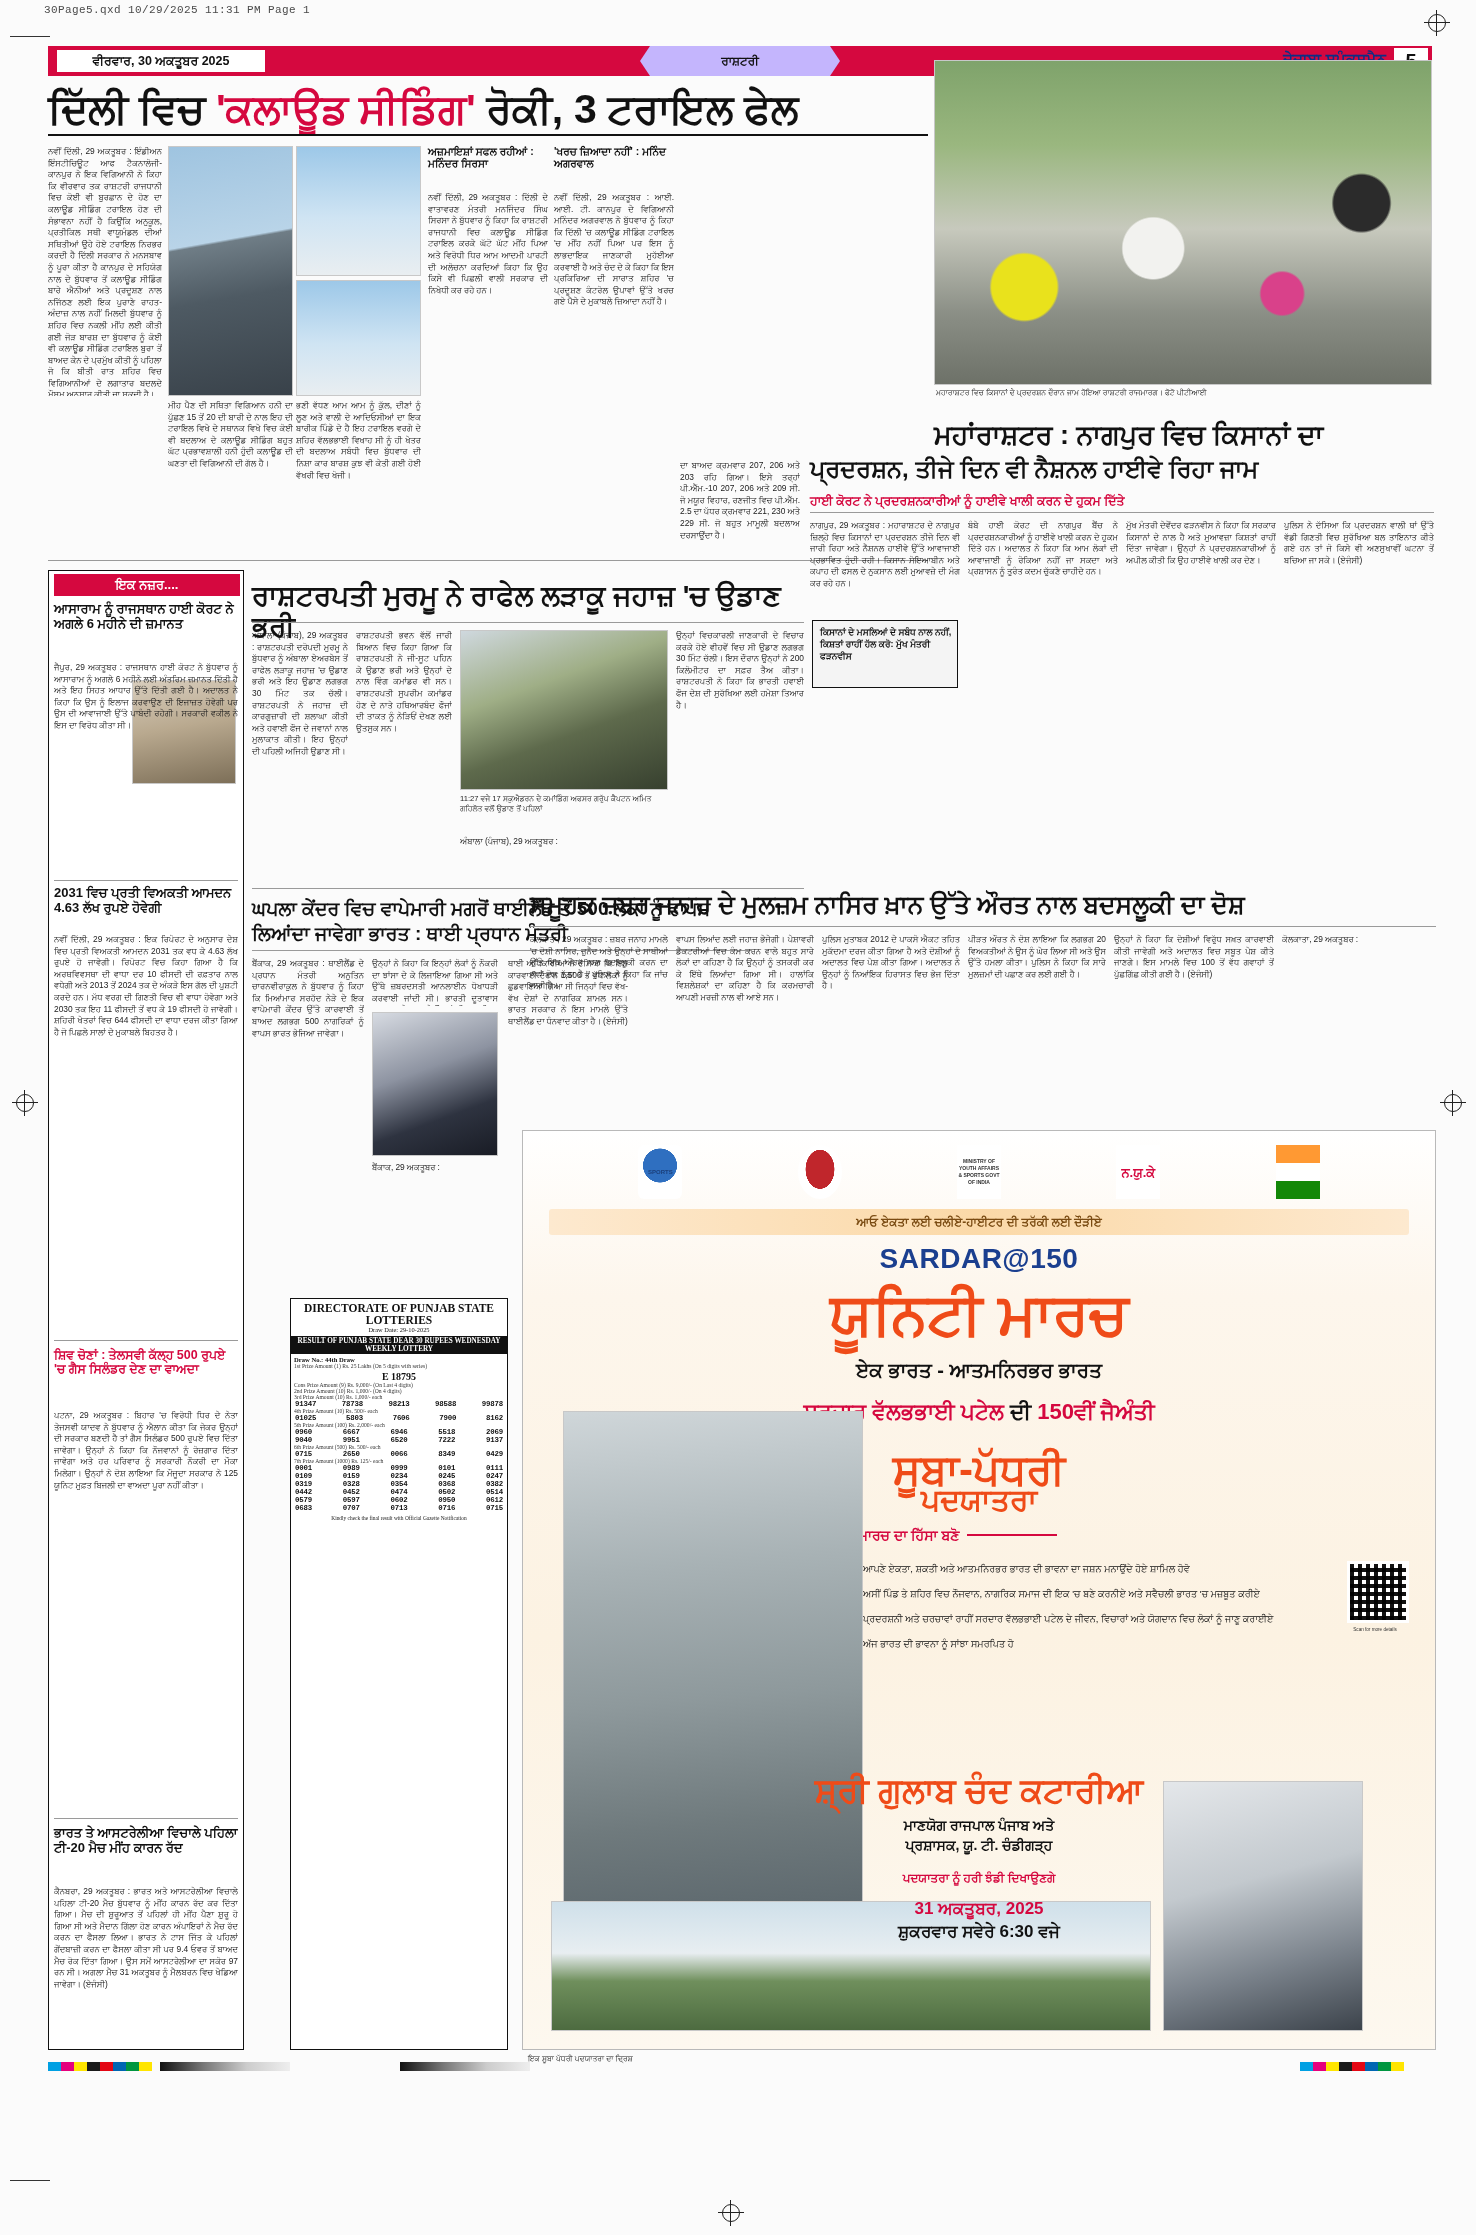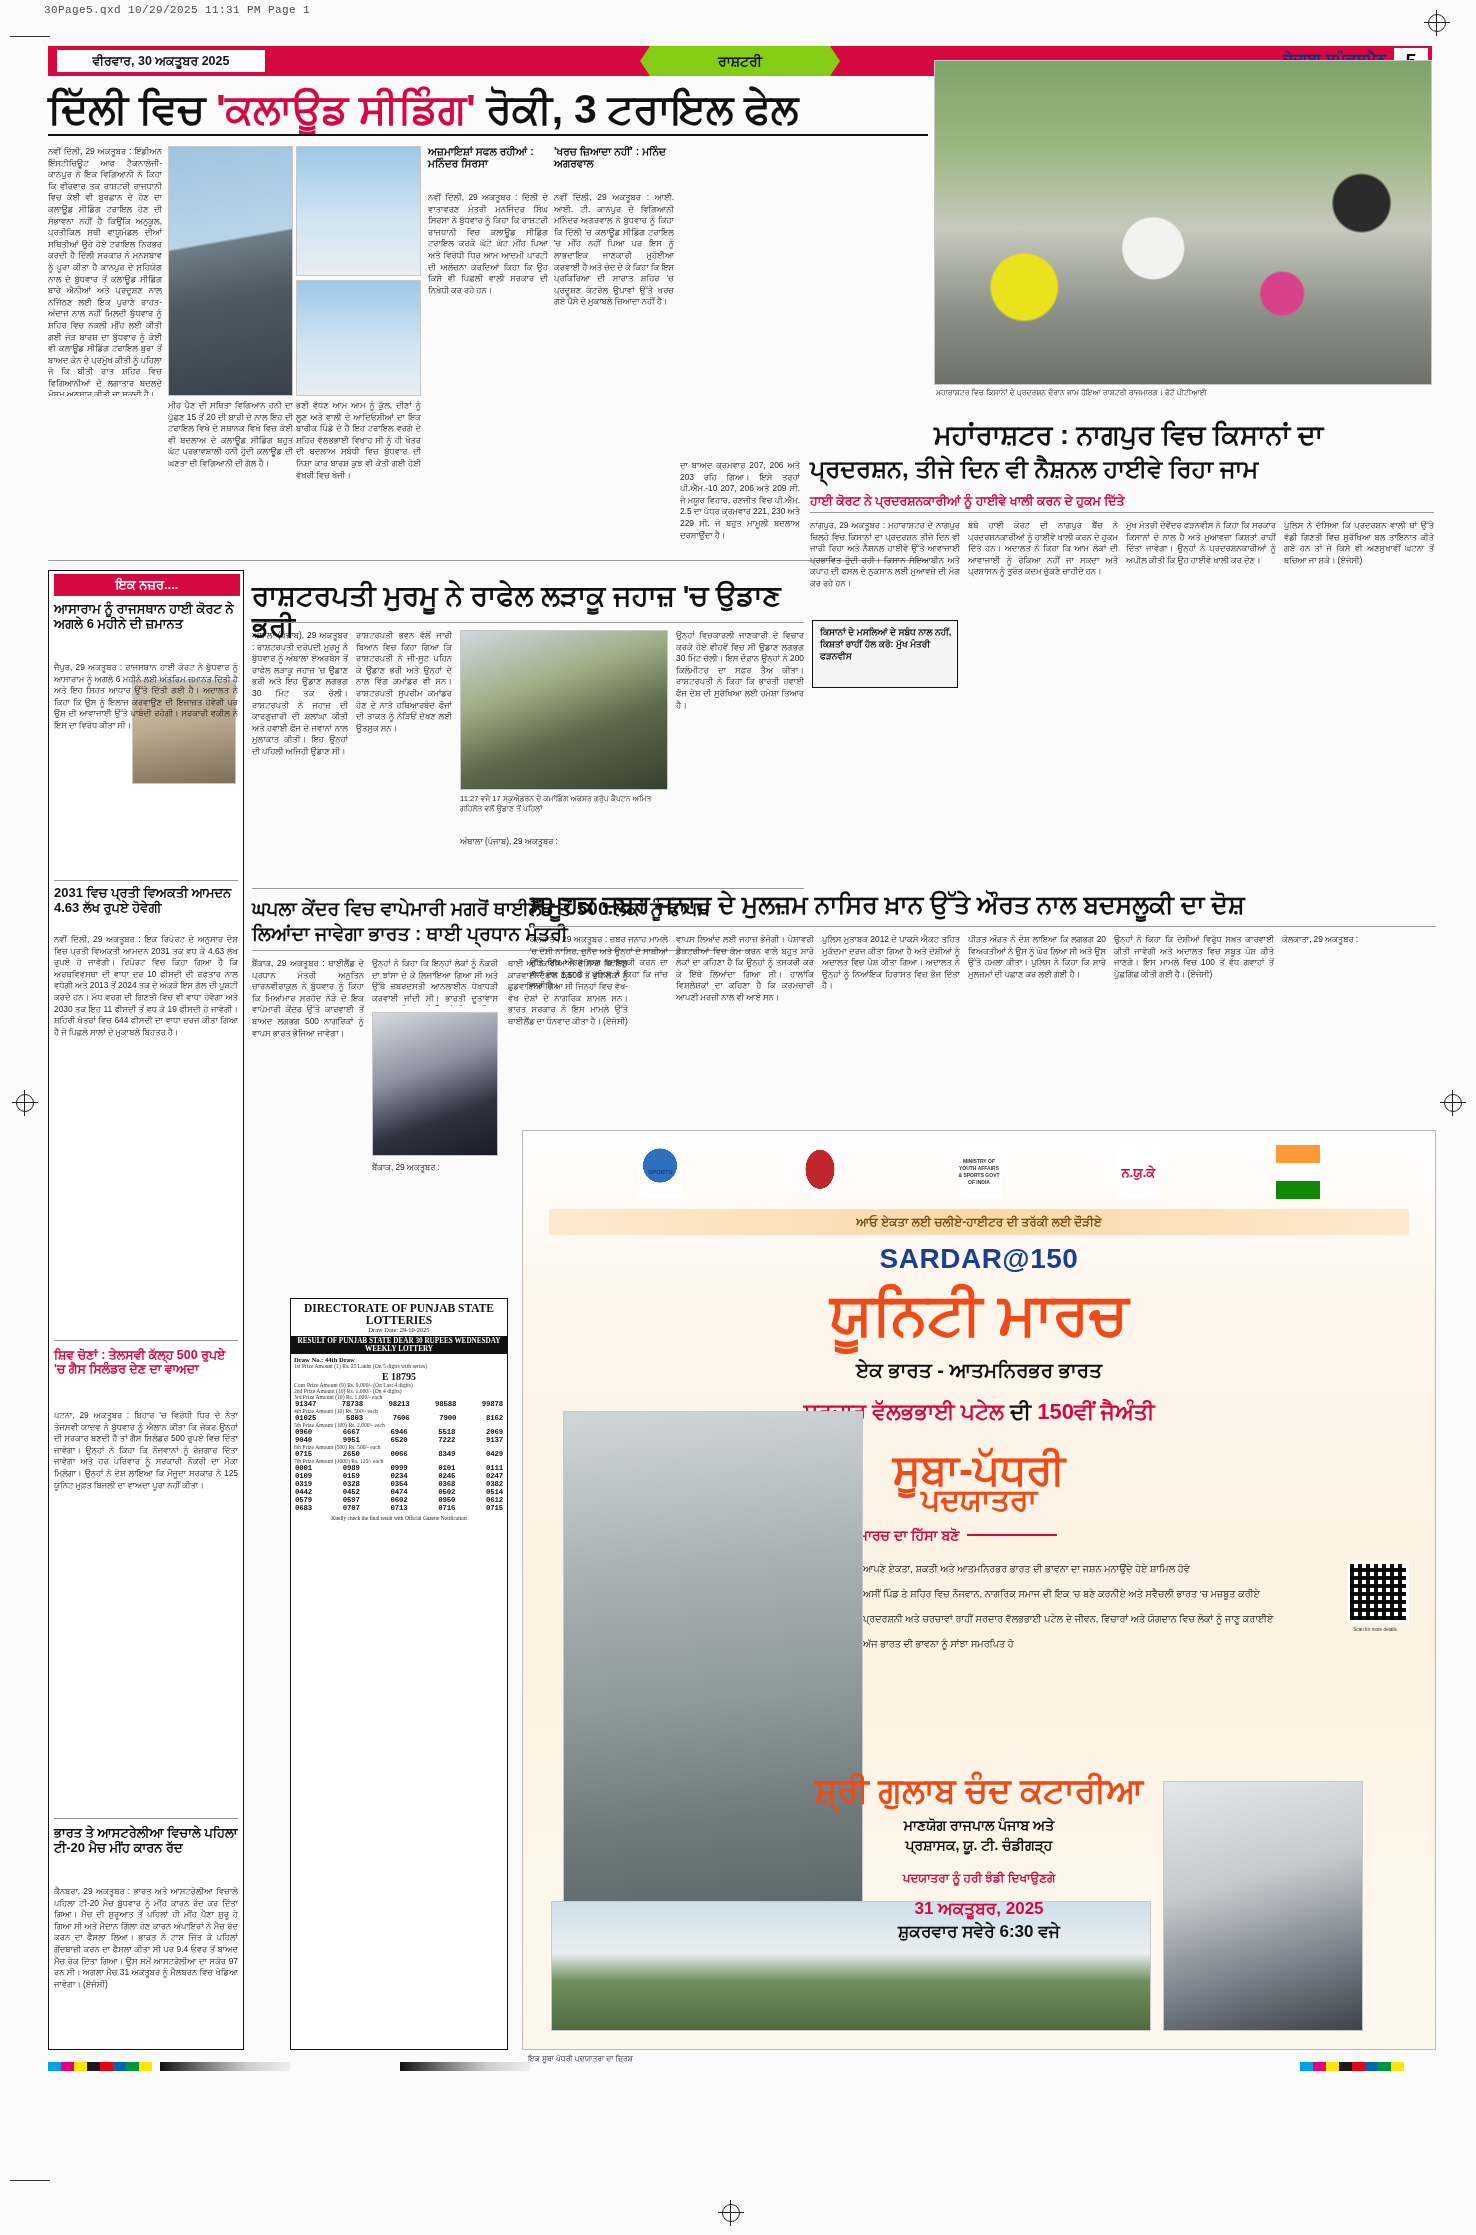--- a/index.html
+++ b/index.html
@@ -44,23 +44,23 @@
     padding-left:8px;
   }
   .mast-date{
     position:absolute; left:8px; top:3px; width:210px; height:24px;
     background:#ffffff; border:1px solid #d5083f;
     display:flex; align-items:center; justify-content:center;
     font-size:12.5px; font-weight:bold; color:#111;
   }
   .mast-center{
     position:absolute; left:50%; transform:translateX(-50%); top:0;
-    width:200px; height:30px; background:#84cc16;
+    width:200px; height:30px; background:#c4b5fd;
     display:flex; align-items:center; justify-content:center;
-    font-size:14px; font-weight:bold; color:#111;
+    font-size:12px; font-weight:bold; color:#111;
     clip-path: polygon(10px 0, calc(100% - 10px) 0, 100% 50%, calc(100% - 10px) 100%, 10px 100%, 0 50%);
   }
   .mast-brand{
     position:absolute; right:46px; top:4px;
     font-size:15px; font-weight:bold; color:#0b2f86;
     letter-spacing:.2px;
   }
   .mast-pageno{
     position:absolute; right:4px; top:2px; width:34px; height:26px;
     background:#ffffff; color:#111;

